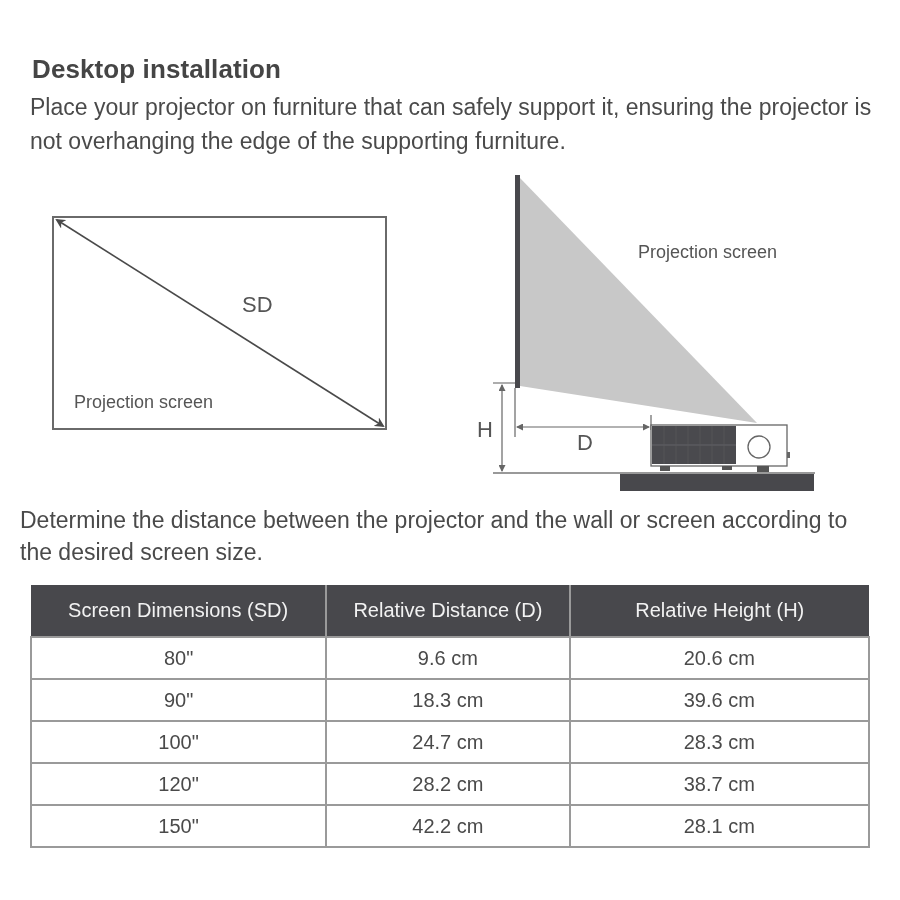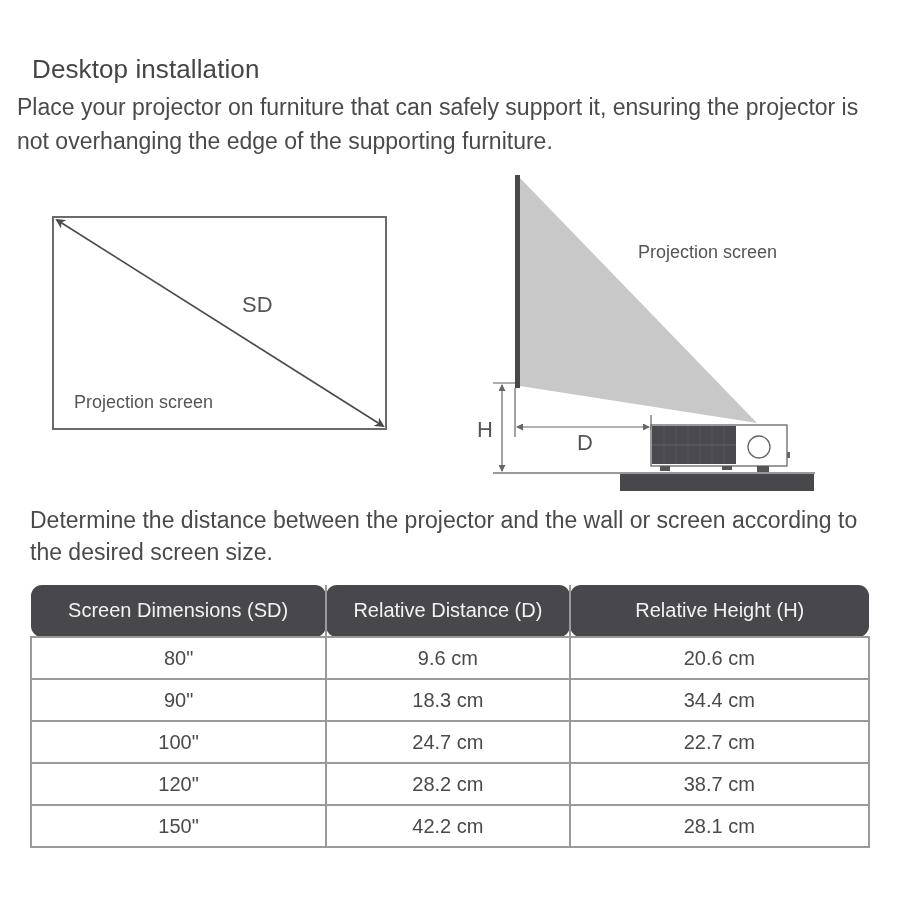--- a/index.html
+++ b/index.html
@@ -1,26 +1,26 @@
 <!DOCTYPE html>
 <html><head>
   <meta charset="utf-8">
   <style>
     html, body { margin: 0; padding: 0; background: #ffffff; }
     body { width: 900px; height: 900px; position: relative; overflow: hidden;
            font-family: "Liberation Sans", "DejaVu Sans", sans-serif; color: #404040; }
-    .heading { position: absolute; left: 32px; top: 54px; font-size: 26px; font-weight: normal; color: #454545; letter-spacing: 0.1px; }
-    .intro { position: absolute; left: 17px; top: 90px; width: 860px; font-size: 23px; line-height: 34px; color: #4a4a4a; }
-    .intro2 { position: absolute; left: 30px; top: 504px; width: 860px; font-size: 23px; line-height: 32px; color: #4a4a4a; }
+    .heading { position: absolute; left: 32px; top: 54px; font-size: 26px; font-weight: bold; color: #454545; letter-spacing: 0.1px; }
+    .intro { position: absolute; left: 30px; top: 90px; width: 860px; font-size: 23px; line-height: 34px; color: #4a4a4a; }
+    .intro2 { position: absolute; left: 20px; top: 504px; width: 860px; font-size: 23px; line-height: 32px; color: #4a4a4a; }
     .diagram { position: absolute; left: 0; top: 0; }
     .label-svg { font-family: "Liberation Sans", "DejaVu Sans", sans-serif; fill: #555555; }
     table.spec { position: absolute; left: 30px; top: 585px; width: 840px; border-collapse: collapse;
                  font-size: 20px; color: #4a4a4a; }
     table.spec th { background: #48484c; color: #f2f2f2; font-weight: normal; height: 51px;
-                    border-left: 2px solid #9a9a9a; border-right: 2px solid #9a9a9a; padding: 0; text-align: center; border-radius: 11px; }
+                    border-left: 2px solid #9a9a9a; border-right: 2px solid #9a9a9a; padding: 0; text-align: center; }
     table.spec td { height: 40px; border: 2px solid #9a9a9a; text-align: center; padding: 0; }
     table.spec th:first-child { border-left: none; }
     table.spec th:last-child { border-right: none; }
     .c1 { width: 278px; } .c2 { width: 228px; } .c3 { width: 282px; }
   </style>
 </head>
 <body>
 
 <div class="heading">Desktop installation</div>
 <div class="intro">Place your projector on furniture that can safely support it, ensuring the projector is not overhanging the edge of the supporting furniture.</div>
@@ -93,26 +93,26 @@
   </thead>
   <tbody>
     <tr>
       <td>80"</td>
       <td>9.6 cm</td>
       <td>20.6 cm</td>
     </tr>
     <tr>
       <td>90"</td>
       <td>18.3 cm</td>
-      <td>34.4 cm</td>
+      <td>39.6 cm</td>
     </tr>
     <tr>
       <td>100"</td>
       <td>24.7 cm</td>
-      <td>22.7 cm</td>
+      <td>28.3 cm</td>
     </tr>
     <tr>
       <td>120"</td>
       <td>28.2 cm</td>
       <td>38.7 cm</td>
     </tr>
     <tr>
       <td>150"</td>
       <td>42.2 cm</td>
       <td>28.1 cm</td>

